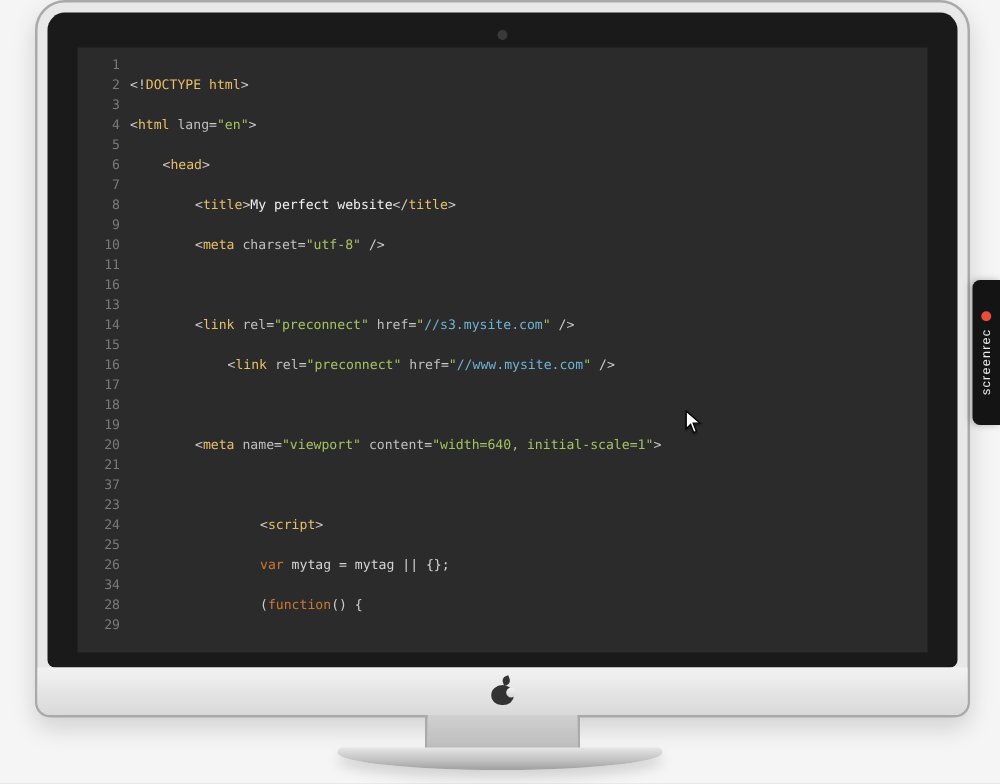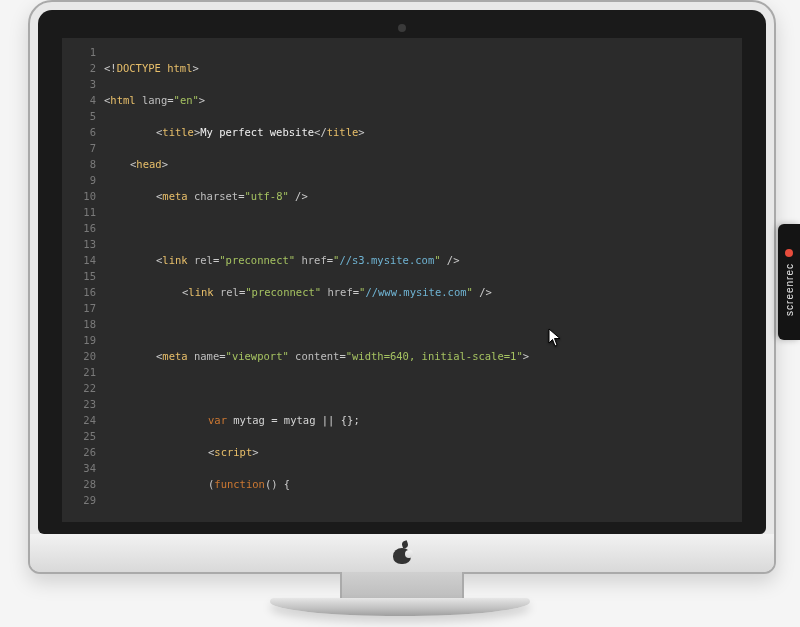--- a/index.html
+++ b/index.html
@@ -53,43 +53,43 @@
             <div>16</div>
             <div>13</div>
             <div>14</div>
             <div>15</div>
             <div>16</div>
             <div>17</div>
             <div>18</div>
             <div>19</div>
             <div>20</div>
             <div>21</div>
-            <div>22</div>
+            <div>37</div>
             <div>23</div>
             <div>24</div>
             <div>25</div>
             <div>26</div>
             <div>34</div>
             <div>28</div>
             <div>29</div>
           </div>
         <div class="code">
 <span class="ln p1"><span class="t-pun">&lt;!</span><span class="t-tag">DOCTYPE html</span><span class="t-pun">&gt;</span></span>
 <span class="ln p1"><span class="t-pun">&lt;</span><span class="t-tag">html </span><span class="t-attr">lang</span><span class="t-pun">=</span><span class="t-str">"en"</span><span class="t-pun">&gt;</span></span>
+<span class="ln p2"><span class="t-pun">&lt;</span><span class="t-tag">head</span><span class="t-pun">&gt;</span></span>
 <span class="ln p3"><span class="t-pun">&lt;</span><span class="t-tag">title</span><span class="t-pun">&gt;</span><span class="t-txt">My perfect website</span><span class="t-pun">&lt;/</span><span class="t-tag">title</span><span class="t-pun">&gt;</span></span>
-<span class="ln p2"><span class="t-pun">&lt;</span><span class="t-tag">head</span><span class="t-pun">&gt;</span></span>
 <span class="ln p3"><span class="t-pun">&lt;</span><span class="t-tag">meta </span><span class="t-attr">charset</span><span class="t-pun">=</span><span class="t-str">"utf-8"</span><span class="t-pun"> /&gt;</span></span>
 <span class="ln"></span>
 <span class="ln p3"><span class="t-pun">&lt;</span><span class="t-tag">link </span><span class="t-attr">rel</span><span class="t-pun">=</span><span class="t-str">"preconnect"</span><span> </span><span class="t-attr">href</span><span class="t-pun">=</span><span class="t-str">"</span><span class="t-url">//s3.mysite.com</span><span class="t-str">"</span><span class="t-pun"> /&gt;</span></span>
 <span class="ln p4"><span class="t-pun">&lt;</span><span class="t-tag">link </span><span class="t-attr">rel</span><span class="t-pun">=</span><span class="t-str">"preconnect"</span><span> </span><span class="t-attr">href</span><span class="t-pun">=</span><span class="t-str">"</span><span class="t-url">//www.mysite.com</span><span class="t-str">"</span><span class="t-pun"> /&gt;</span></span>
 <span class="ln"></span>
 <span class="ln p3"><span class="t-pun">&lt;</span><span class="t-tag">meta </span><span class="t-attr">name</span><span class="t-pun">=</span><span class="t-str">"viewport"</span><span> </span><span class="t-attr">content</span><span class="t-pun">=</span><span class="t-str">"width=640, initial-scale=1"</span><span class="t-pun">&gt;</span></span>
 <span class="ln"></span>
+<span class="ln p5"><span class="t-pun">&lt;</span><span class="t-tag">script</span><span class="t-pun">&gt;</span></span>
 <span class="ln p5"><span class="t-kw">var </span><span class="t-var">mytag = mytag || {};</span></span>
-<span class="ln p5"><span class="t-pun">&lt;</span><span class="t-tag">script</span><span class="t-pun">&gt;</span></span>
 <span class="ln p5"><span class="t-pun">(</span><span class="t-kw">function</span><span class="t-pun">() {</span></span>
 
 
 
 
 
 
 
 
 

